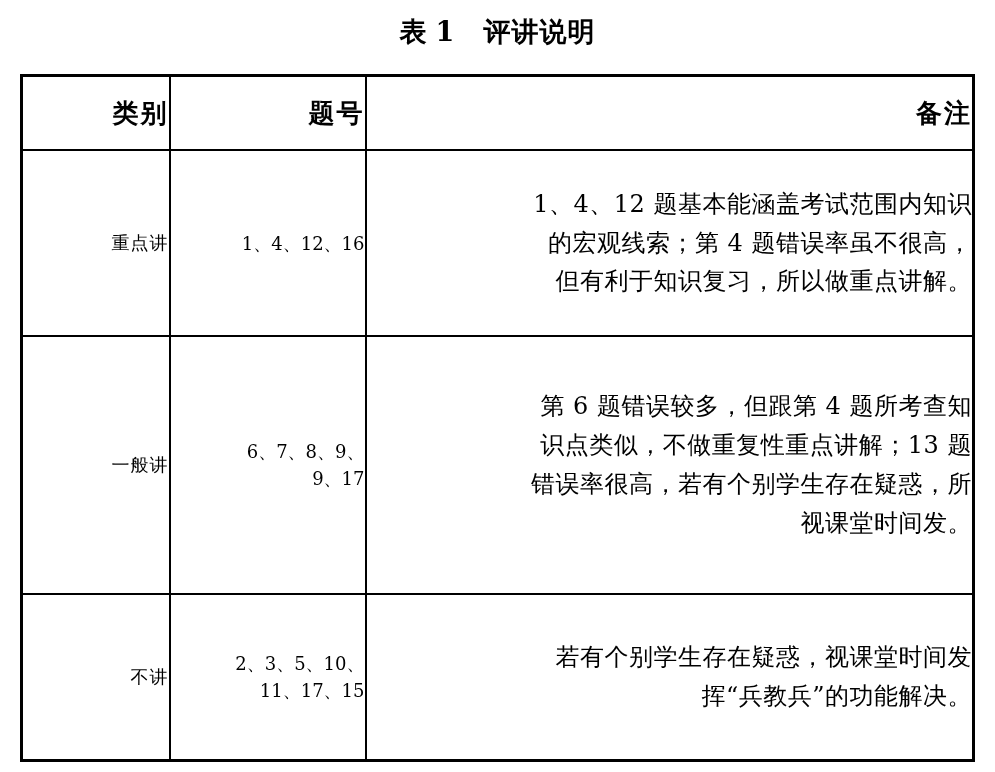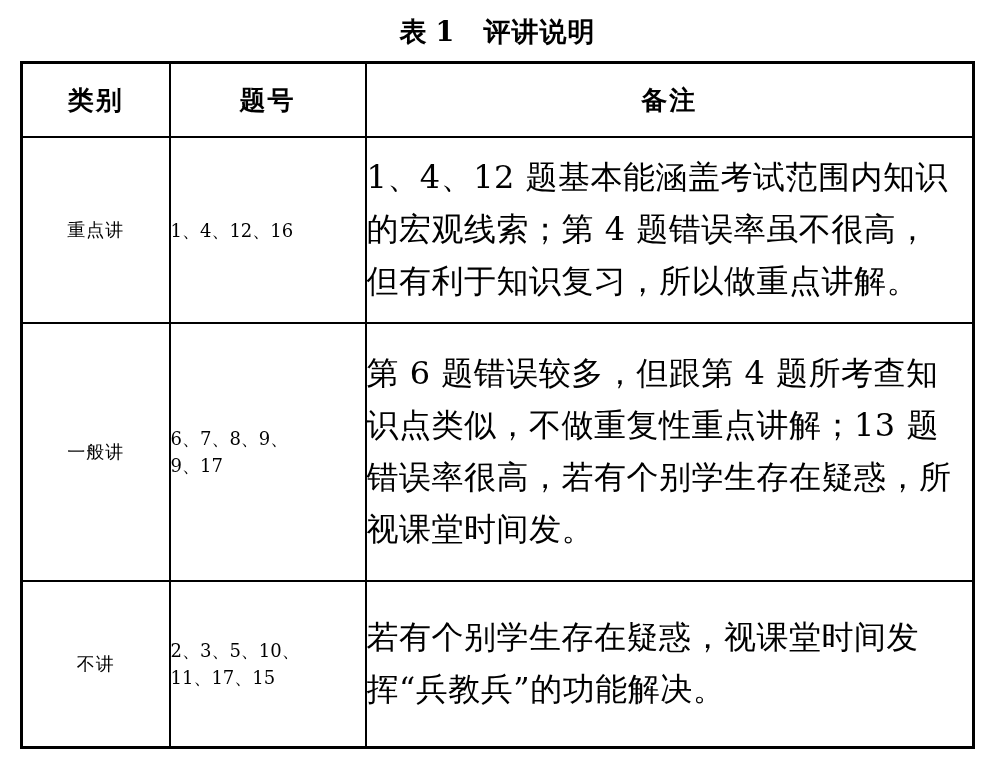--- a/index.html
+++ b/index.html
@@ -19,39 +19,40 @@
     height: 772px;
     position: relative;
     box-sizing: border-box;
   }
   .table-caption {
     text-align: center;
     font-size: 27px;
     font-weight: bold;
     letter-spacing: 1px;
     padding-top: 14px;
-    padding-bottom: 11px;
+    padding-bottom: 24px;
     font-family: "DejaVu Serif", "Liberation Serif", serif;
   }
   .table-caption .cap-num {
     margin: 0 6px 0 8px;
   }
   .cap-gap {
     display: inline-block;
     width: 22px;
   }
   table.main {
     border-collapse: collapse;
     margin: 0 auto;
     width: 955px;
     table-layout: fixed;
     background: #fff;
   }
   table.main, table.main td, table.main th {
     border: 2px solid #000;
+    text-align: right;
   }
   table.main {
     border-width: 3px;
   }
   table.main th, table.main td {
     padding: 0;
     vertical-align: middle;
   }
   th.hd {
     font-size: 26px;
@@ -66,21 +67,21 @@
     letter-spacing: 1px;
   }
   td.nums {
     font-size: 18px;
     text-align: left;
     padding: 0 6px 0 10px;
     line-height: 1.5;
     letter-spacing: 0px;
   }
   td.note {
-    font-size: 32px;
+    font-size: 24px;
     text-align: left;
     padding: 10px 16px 10px 14px;
     line-height: 1.62;
     letter-spacing: 0.5px;
   }
   .col1 { width: 148px; }
   .col2 { width: 196px; }
   .col3 { width: auto; }
   .row-a { height: 186px; }
   .row-b { height: 258px; }

